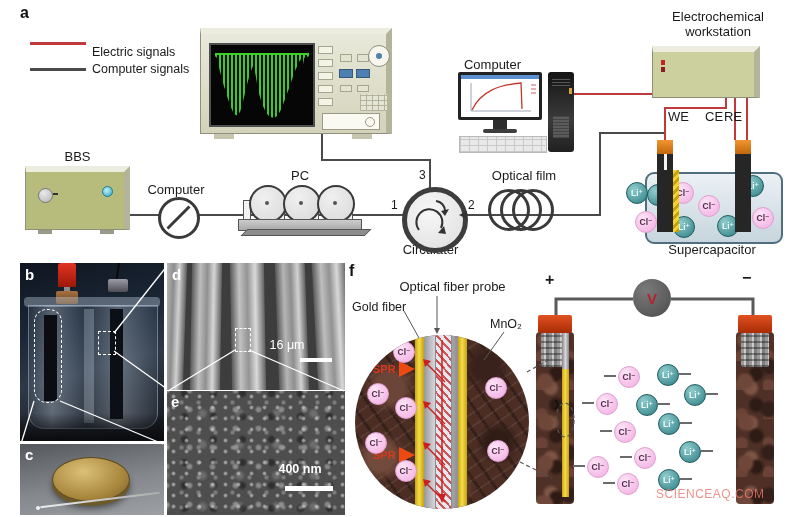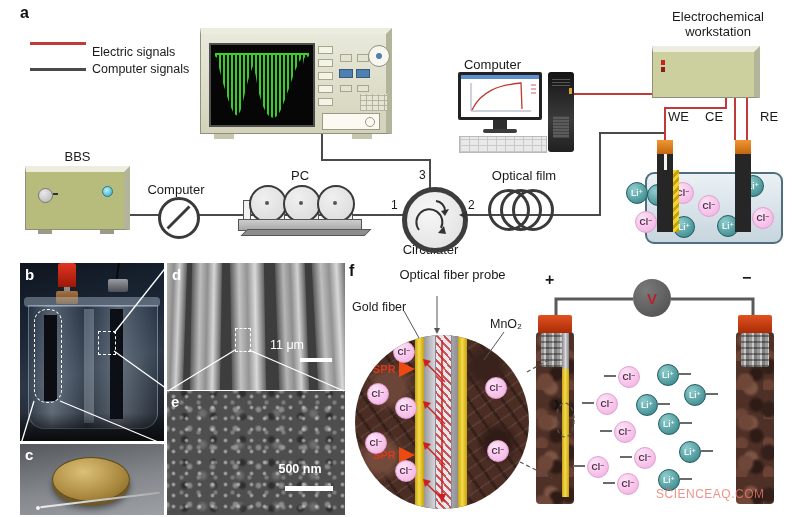--- a/index.html
+++ b/index.html
@@ -119,21 +119,21 @@
   <div class="lbl ctr" style="left:648px;top:10px;width:140px;font-size:13px">
     <div>Electrochemical</div>
     <div>workstation</div>
   </div>
   <div class="abs dev dev3d" style="left:652px;top:46px;width:108px;height:52px;background:#ccd09e">
     <div class="abs" style="left:8px;top:8px;width:4px;height:5px;background:#c42424"></div>
     <div class="abs" style="left:8px;top:15px;width:4px;height:5px;background:#8a1d1d"></div>
   </div>
   <div class="lbl" style="left:668px;top:110px;font-size:13px;z-index:2">WE</div>
   <div class="lbl" style="left:705px;top:110px;font-size:13px;z-index:2">CE</div>
-  <div class="lbl" style="left:760px;top:110px;font-size:13px;z-index:2">RE</div>
+  <div class="lbl" style="left:724px;top:110px;font-size:13px;z-index:2">RE</div>
 
   <div class="lbl ctr" style="left:25px;top:150px;width:105px;font-size:13px">BBS</div>
   <div class="abs dev dev3d" style="left:25px;top:166px;width:105px;height:64px;background:#b7bc7d">
     <div class="abs" style="left:12px;top:16px;width:13px;height:13px;border-radius:50%;background:radial-gradient(circle at 35% 30%,#e9e9e9,#b5b5b5);border:1px solid #777"></div>
     <div class="abs" style="left:27px;top:21px;width:5px;height:2px;background:#333"></div>
     <div class="abs" style="left:76px;top:14px;width:9px;height:9px;border-radius:50%;background:radial-gradient(circle at 40% 35%,#bdf0f8,#2fa6c0);border:1px solid #1f7a90"></div>
   </div>
   <div class="abs dev" style="left:38px;top:230px;width:14px;height:4px;background:#9a9a88"></div>
   <div class="abs dev" style="left:100px;top:230px;width:14px;height:4px;background:#9a9a88"></div>
 
@@ -182,20 +182,21 @@
   <div class="ion cl" style="left:698px;top:195px">Cl⁻</div>
   <div class="ion cl" style="left:635px;top:211px">Cl⁻</div>
   <div class="ion cl" style="left:752px;top:207px">Cl⁻</div>
 
   <div class="abs" style="left:657px;top:140px;width:16px;height:14px;background:linear-gradient(180deg,#ef9630,#c4660e);z-index:3"></div>
   <div class="abs" style="left:657px;top:154px;width:16px;height:78px;background:#262626;z-index:3"></div>
   <div class="abs" style="left:664px;top:154px;width:3px;height:16px;background:#f2f2f2;z-index:4"></div>
   <div class="abs" style="left:673px;top:170px;width:6px;height:62px;background:repeating-linear-gradient(135deg,#f4d428 0 3px,#c6a30c 3px 6px);z-index:3"></div>
   <div class="abs" style="left:735px;top:140px;width:16px;height:14px;background:linear-gradient(180deg,#ef9630,#c4660e);z-index:3"></div>
   <div class="abs" style="left:735px;top:154px;width:16px;height:78px;background:#262626;z-index:3"></div>
+  <div class="lbl ctr" style="left:645px;top:243px;width:134px;font-size:13px">Supercapacitor</div>
 
   <div class="photo" style="left:20px;top:263px;width:144px;height:178px;background:linear-gradient(165deg,#0f1520 0%,#1b2736 35%,#2e3947 58%,#15181e 100%)">
     <div class="abs" style="left:38px;top:0;width:18px;height:24px;background:linear-gradient(180deg,#e23522,#9c1708);border-radius:3px 3px 1px 1px"></div>
     <div class="abs" style="left:44px;top:24px;width:6px;height:6px;background:#8a8a8a"></div>
     <div class="abs" style="left:36px;top:28px;width:22px;height:13px;background:linear-gradient(180deg,#a87242,#66431f);border-radius:2px"></div>
     <div class="abs" style="left:97px;top:-2px;width:2px;height:18px;background:#0a0a0a;transform:rotate(8deg)"></div>
     <div class="abs" style="left:88px;top:16px;width:20px;height:13px;background:linear-gradient(180deg,#9b9ba4,#4e4e56);border-radius:2px"></div>
     <div class="abs" style="left:4px;top:34px;width:136px;height:10px;background:rgba(212,226,244,.35);border-radius:4px"></div>
     <div class="abs" style="left:8px;top:42px;width:128px;height:122px;border:1px solid rgba(200,220,240,.4);border-radius:0 0 16px 16px;background:linear-gradient(90deg,rgba(180,200,225,.10),rgba(225,240,255,.32) 18%,rgba(150,170,195,.12) 45%,rgba(228,242,255,.30) 70%,rgba(160,180,205,.10))"></div>
     <div class="abs" style="left:64px;top:46px;width:10px;height:114px;background:rgba(232,242,252,.25)"></div>
@@ -215,38 +216,38 @@
   <div class="plw" style="left:25px;top:446px">c</div>
 
   <div class="photo" style="left:167px;top:263px;width:178px;height:127px;background:#3d3d3d">
     <div class="abs" style="left:-8px;top:-6px;width:26px;height:140px;transform:rotate(2deg);background:linear-gradient(90deg,#565656,#b3b3b3 25%,#8d8d8d 50%,#d0d0d0 72%,#5e5e5e)"></div>
     <div class="abs" style="left:24px;top:-6px;width:30px;height:140px;transform:rotate(1deg);background:linear-gradient(90deg,#5a5a5a,#bcbcbc 28%,#909090 52%,#d6d6d6 74%,#606060)"></div>
     <div class="abs" style="left:64px;top:-6px;width:34px;height:140px;transform:rotate(-1deg);background:linear-gradient(90deg,#585858,#c2c2c2 26%,#949494 50%,#dadada 73%,#626262)"></div>
     <div class="abs" style="left:110px;top:-6px;width:30px;height:140px;transform:rotate(-2deg);background:linear-gradient(90deg,#555,#b5b5b5 27%,#8e8e8e 51%,#d2d2d2 74%,#5d5d5d)"></div>
     <div class="abs" style="left:148px;top:-6px;width:34px;height:140px;transform:rotate(-3deg);background:linear-gradient(90deg,#595959,#bebebe 26%,#929292 50%,#d8d8d8 72%,#616161)"></div>
   </div>
   <div class="plw" style="left:172px;top:266px">d</div>
-  <div class="scaletxt" style="left:252px;top:338px;width:70px">11 μm</div>
+  <div class="scaletxt" style="left:252px;top:338px;width:70px">16 μm</div>
   <div class="scalebar" style="left:300px;top:358px;width:32px;height:4px"></div>
   <div class="dashedbox" style="left:235px;top:328px;width:14px;height:22px;border-width:1.4px"></div>
 
   <div class="photo" style="left:167px;top:391px;width:178px;height:124px;background-color:#4e4e4e;
        background-image:radial-gradient(circle,rgba(210,210,210,.6) 1px,transparent 2.5px),
                         radial-gradient(circle,rgba(165,165,165,.55) 1px,transparent 3px),
                         radial-gradient(circle,rgba(228,228,228,.4) 1.5px,transparent 4px),
                         radial-gradient(circle,rgba(0,0,0,.4) 2px,transparent 5px),
                         radial-gradient(circle,rgba(140,140,140,.5) 2px,transparent 6px);
        background-size:13px 11px,17px 15px,23px 19px,29px 23px,37px 31px;
        background-position:0 0,6px 4px,11px 9px,3px 14px,17px 7px"></div>
   <div class="plw" style="left:171px;top:393px">e</div>
-  <div class="scaletxt" style="left:260px;top:462px;width:80px;font-weight:bold">500 nm</div>
+  <div class="scaletxt" style="left:260px;top:462px;width:80px;font-weight:bold">400 nm</div>
   <div class="scalebar" style="left:285px;top:486px;width:48px;height:5px"></div>
 
   <div class="pl" style="left:349px;top:262px">f</div>
-  <div class="lbl ctr" style="left:380px;top:268px;width:145px;font-size:13px">Optical fiber probe</div>
+  <div class="lbl ctr" style="left:380px;top:280px;width:145px;font-size:13px">Optical fiber probe</div>
   <div class="lbl" style="left:352px;top:300px;font-size:12.5px">Gold fiber</div>
   <div class="lbl" style="left:490px;top:317px;font-size:12.5px">MnO₂</div>
 
   <div class="abs dev" style="left:355px;top:335px;width:174px;height:174px;border-radius:50%;overflow:hidden;
        background-color:#4b2d24;
        background-image:radial-gradient(circle at 20% 30%,#6b4538 0 14px,transparent 26px),
                         radial-gradient(circle at 75% 18%,#38221b 0 12px,transparent 24px),
                         radial-gradient(circle at 15% 70%,#734b3c 0 13px,transparent 26px),
                         radial-gradient(circle at 82% 62%,#2f1c15 0 11px,transparent 22px),
                         radial-gradient(circle at 55% 88%,#6a4335 0 12px,transparent 24px),

